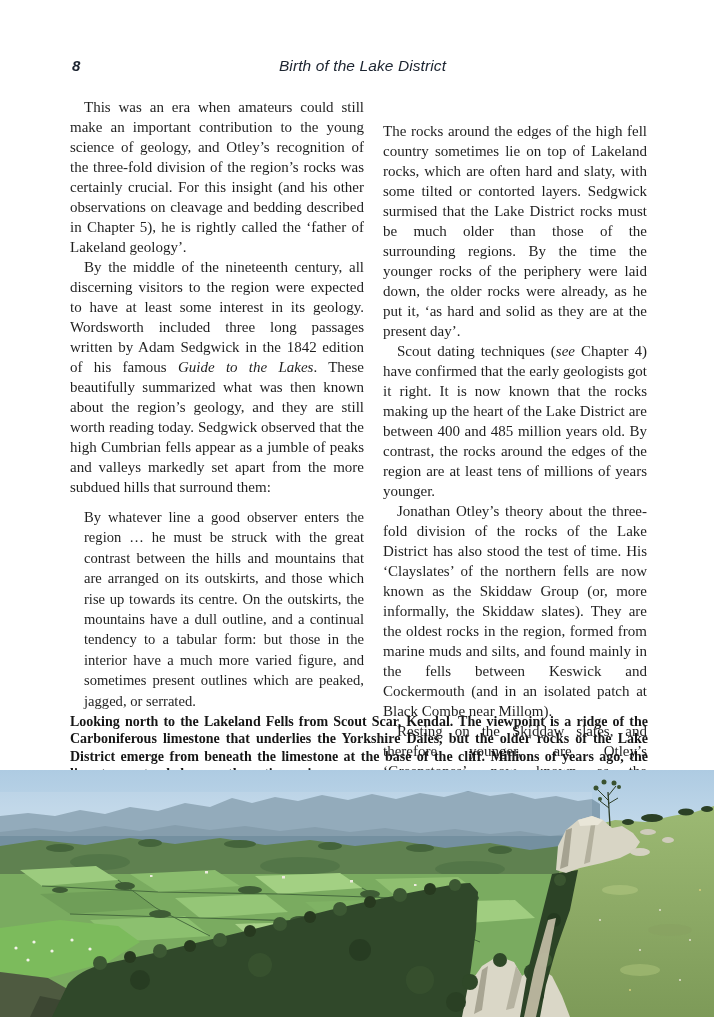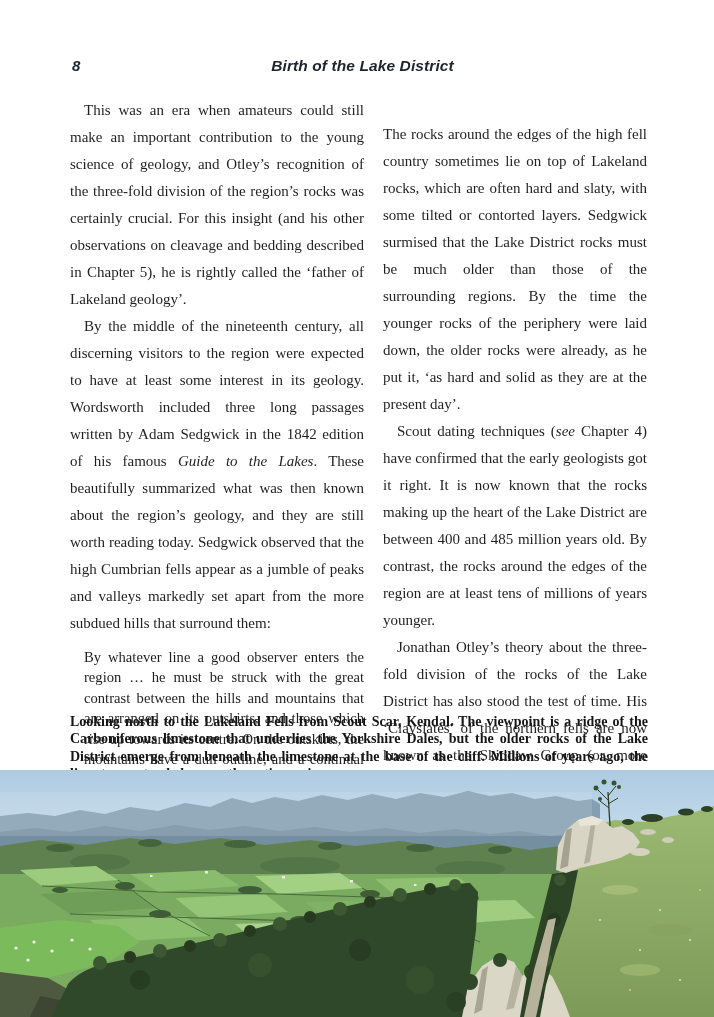--- a/index.html
+++ b/index.html
@@ -9,27 +9,27 @@
     font-family:"Liberation Serif", serif;color:#1f1f1f;overflow:hidden;
   }
   .page-header{position:absolute;top:57px;left:70px;width:577px;height:20px;}
   .page-num{
     position:absolute;left:2px;top:0;
     font-family:"Liberation Sans", sans-serif;font-style:italic;font-weight:bold;
     font-size:15px;color:#1c2430;
   }
   .page-title{
     position:absolute;left:8px;right:0;top:0;text-align:center;
-    font-family:"Liberation Sans", sans-serif;font-style:italic;font-weight:bold;
+    font-family:"Liberation Sans", sans-serif;font-style:italic;font-weight:normal;
     font-size:15.5px;color:#1c2430;letter-spacing:0.1px;
   }
   .col{position:absolute;top:97px;}
   .col-left{left:70px;width:294px;}
   .col-right{left:383px;width:264px;}
-  .col p{margin:0;text-align:justify;font-size:15px;line-height:27px;}
+  .col p{margin:0;text-align:justify;font-size:15px;line-height:20px;}
   .col p.indent{text-indent:14px;}
   .col p.noindent{text-indent:0;margin-top:24px;}
   .quote{
     margin:10px 0 0 14px !important;
     font-size:14.6px !important;line-height:20.4px !important;
   }
   .it{font-style:italic;}
   .caption{
     position:absolute;top:713px;left:70px;width:578px;margin:0;
     font-weight:bold;font-size:14px;line-height:17.4px;text-align:justify;color:#161616;

